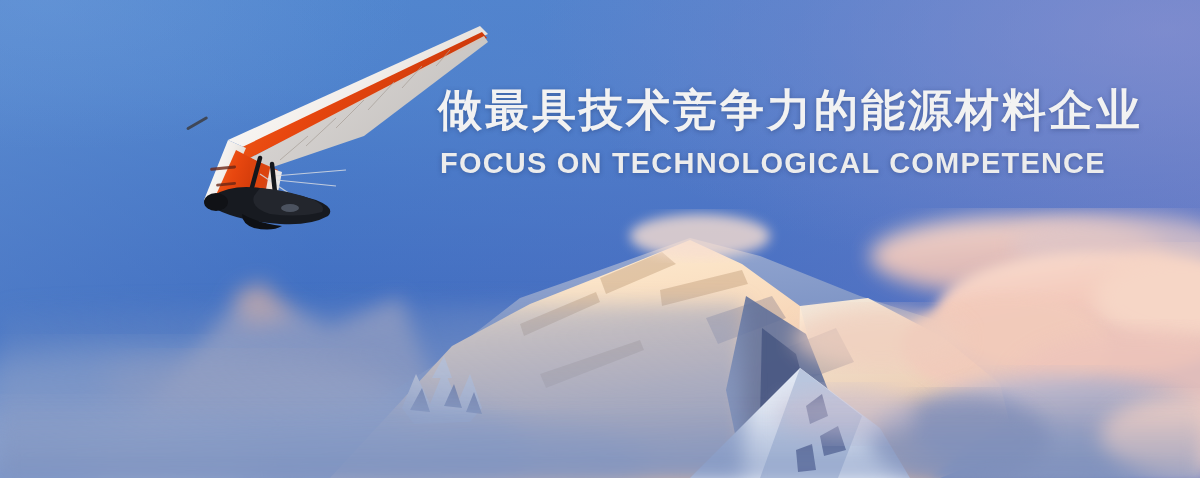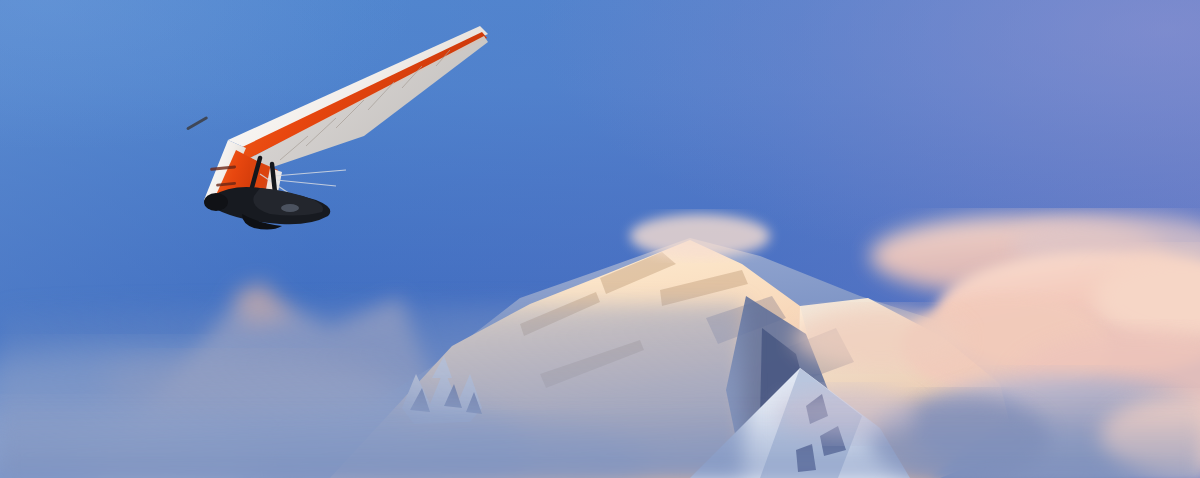--- a/index.html
+++ b/index.html
@@ -304,14 +304,18 @@
         <path d="M62 178 Q82 166 110 170 Q140 174 166 182 Q186 190 178 198
                  Q160 208 130 206 Q96 204 72 194 Q58 188 62 178 Z" fill="#171a20"></path>
         <path d="M110 170 Q138 172 164 182 Q176 188 172 194 Q150 200 120 196 Q100 190 104 178 Z" fill="#23262d"></path>
         <ellipse cx="66" cy="184" rx="12" ry="9" fill="#101216"></ellipse>
         <path d="M92 196 Q110 206 132 208 Q122 214 104 210 Q92 206 92 196 Z" fill="#0e1014"></path>
         <ellipse cx="140" cy="190" rx="9" ry="4" fill="#5a6270" opacity="0.75"></ellipse>
       </g>
     </svg>
   </div>
 
+  <div class="copy">
+    <h1 class="headline-cn">做最具技术竞争力的能源材料企业</h1>
+    <p class="headline-en">FOCUS  ON  TECHNOLOGICAL  COMPETENCE</p>
+  </div>
 
 </div>
 
 </body></html>

